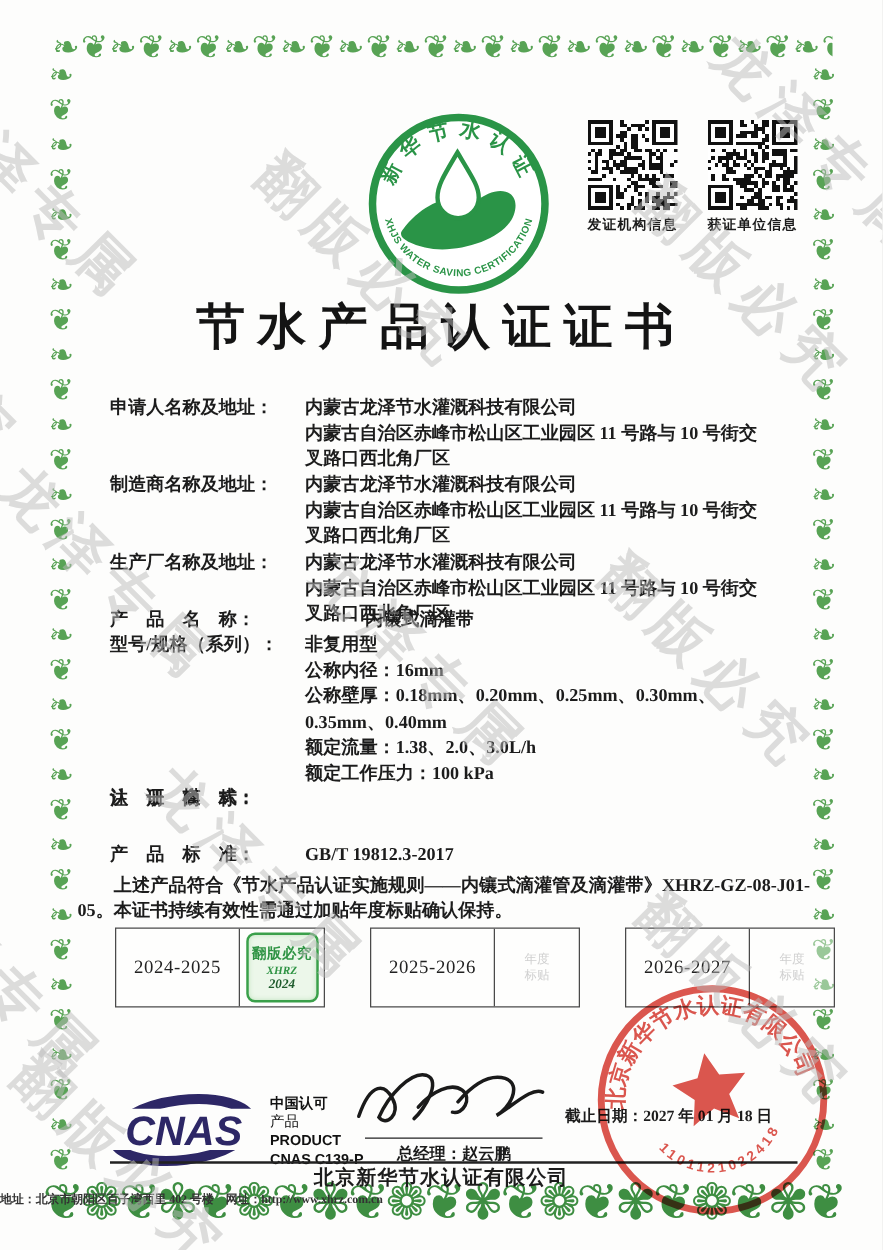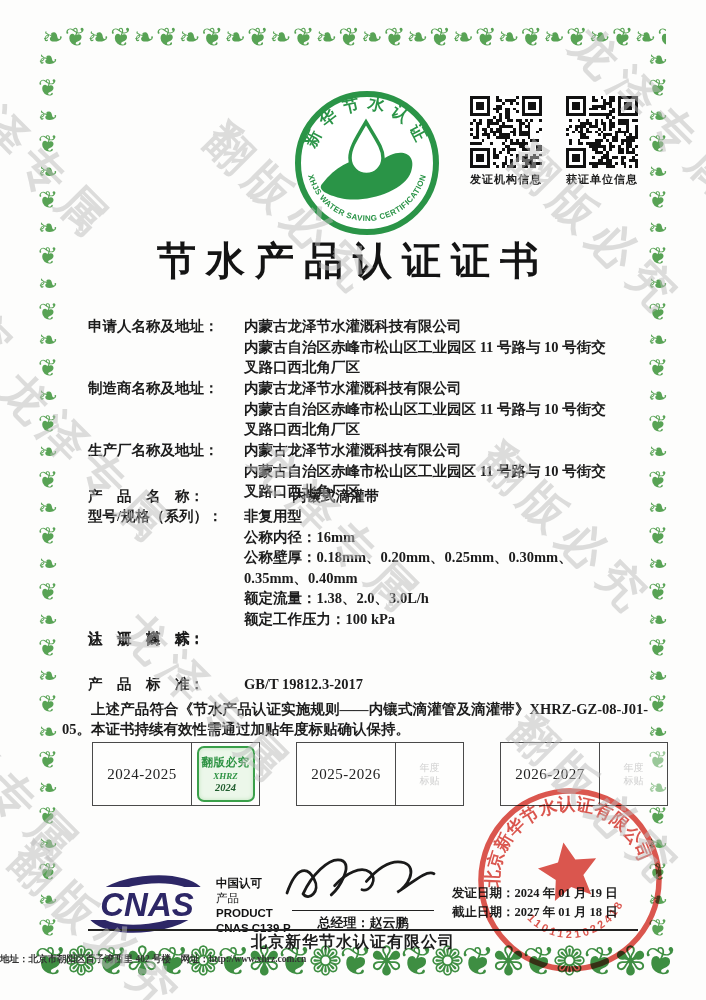--- a/index.html
+++ b/index.html
@@ -644,21 +644,20 @@
         <path d="M 8,42 C 20,14 31,18 36,30 C 42,43 29,52 24,44 C 33,27 52,9 64,13 C 77,18 60,41 52,47"></path>
         <path d="M 56,38 C 68,26 84,20 92,27 C 100,34 91,47 83,44"></path>
         <path d="M 88,36 C 100,24 114,15 127,20 C 141,26 128,45 118,49 C 132,42 148,28 156,33"></path>
       </g>
     </svg>
   </div>
   <div class="sig-line"></div>
   <div class="manager">总经理：赵云鹏</div>
 
   <div class="dates">
-    <div>发证日期：2024 年 01 月 19 日</div>
     <div>截止日期：2027 年 01 月 18 日</div>
   </div>
 
   <div class="footer-rule"></div>
   <div class="company">北京新华节水认证有限公司</div>
   <div class="address">地址：北京市朝阳区百子湾西里 402 号楼　网址：http://www.xhrz.com.cn</div>
 
   <div class="seal">
     <svg width="200" height="200" viewBox="0 0 200 200" xmlns="http://www.w3.org/2000/svg">
       <defs>

